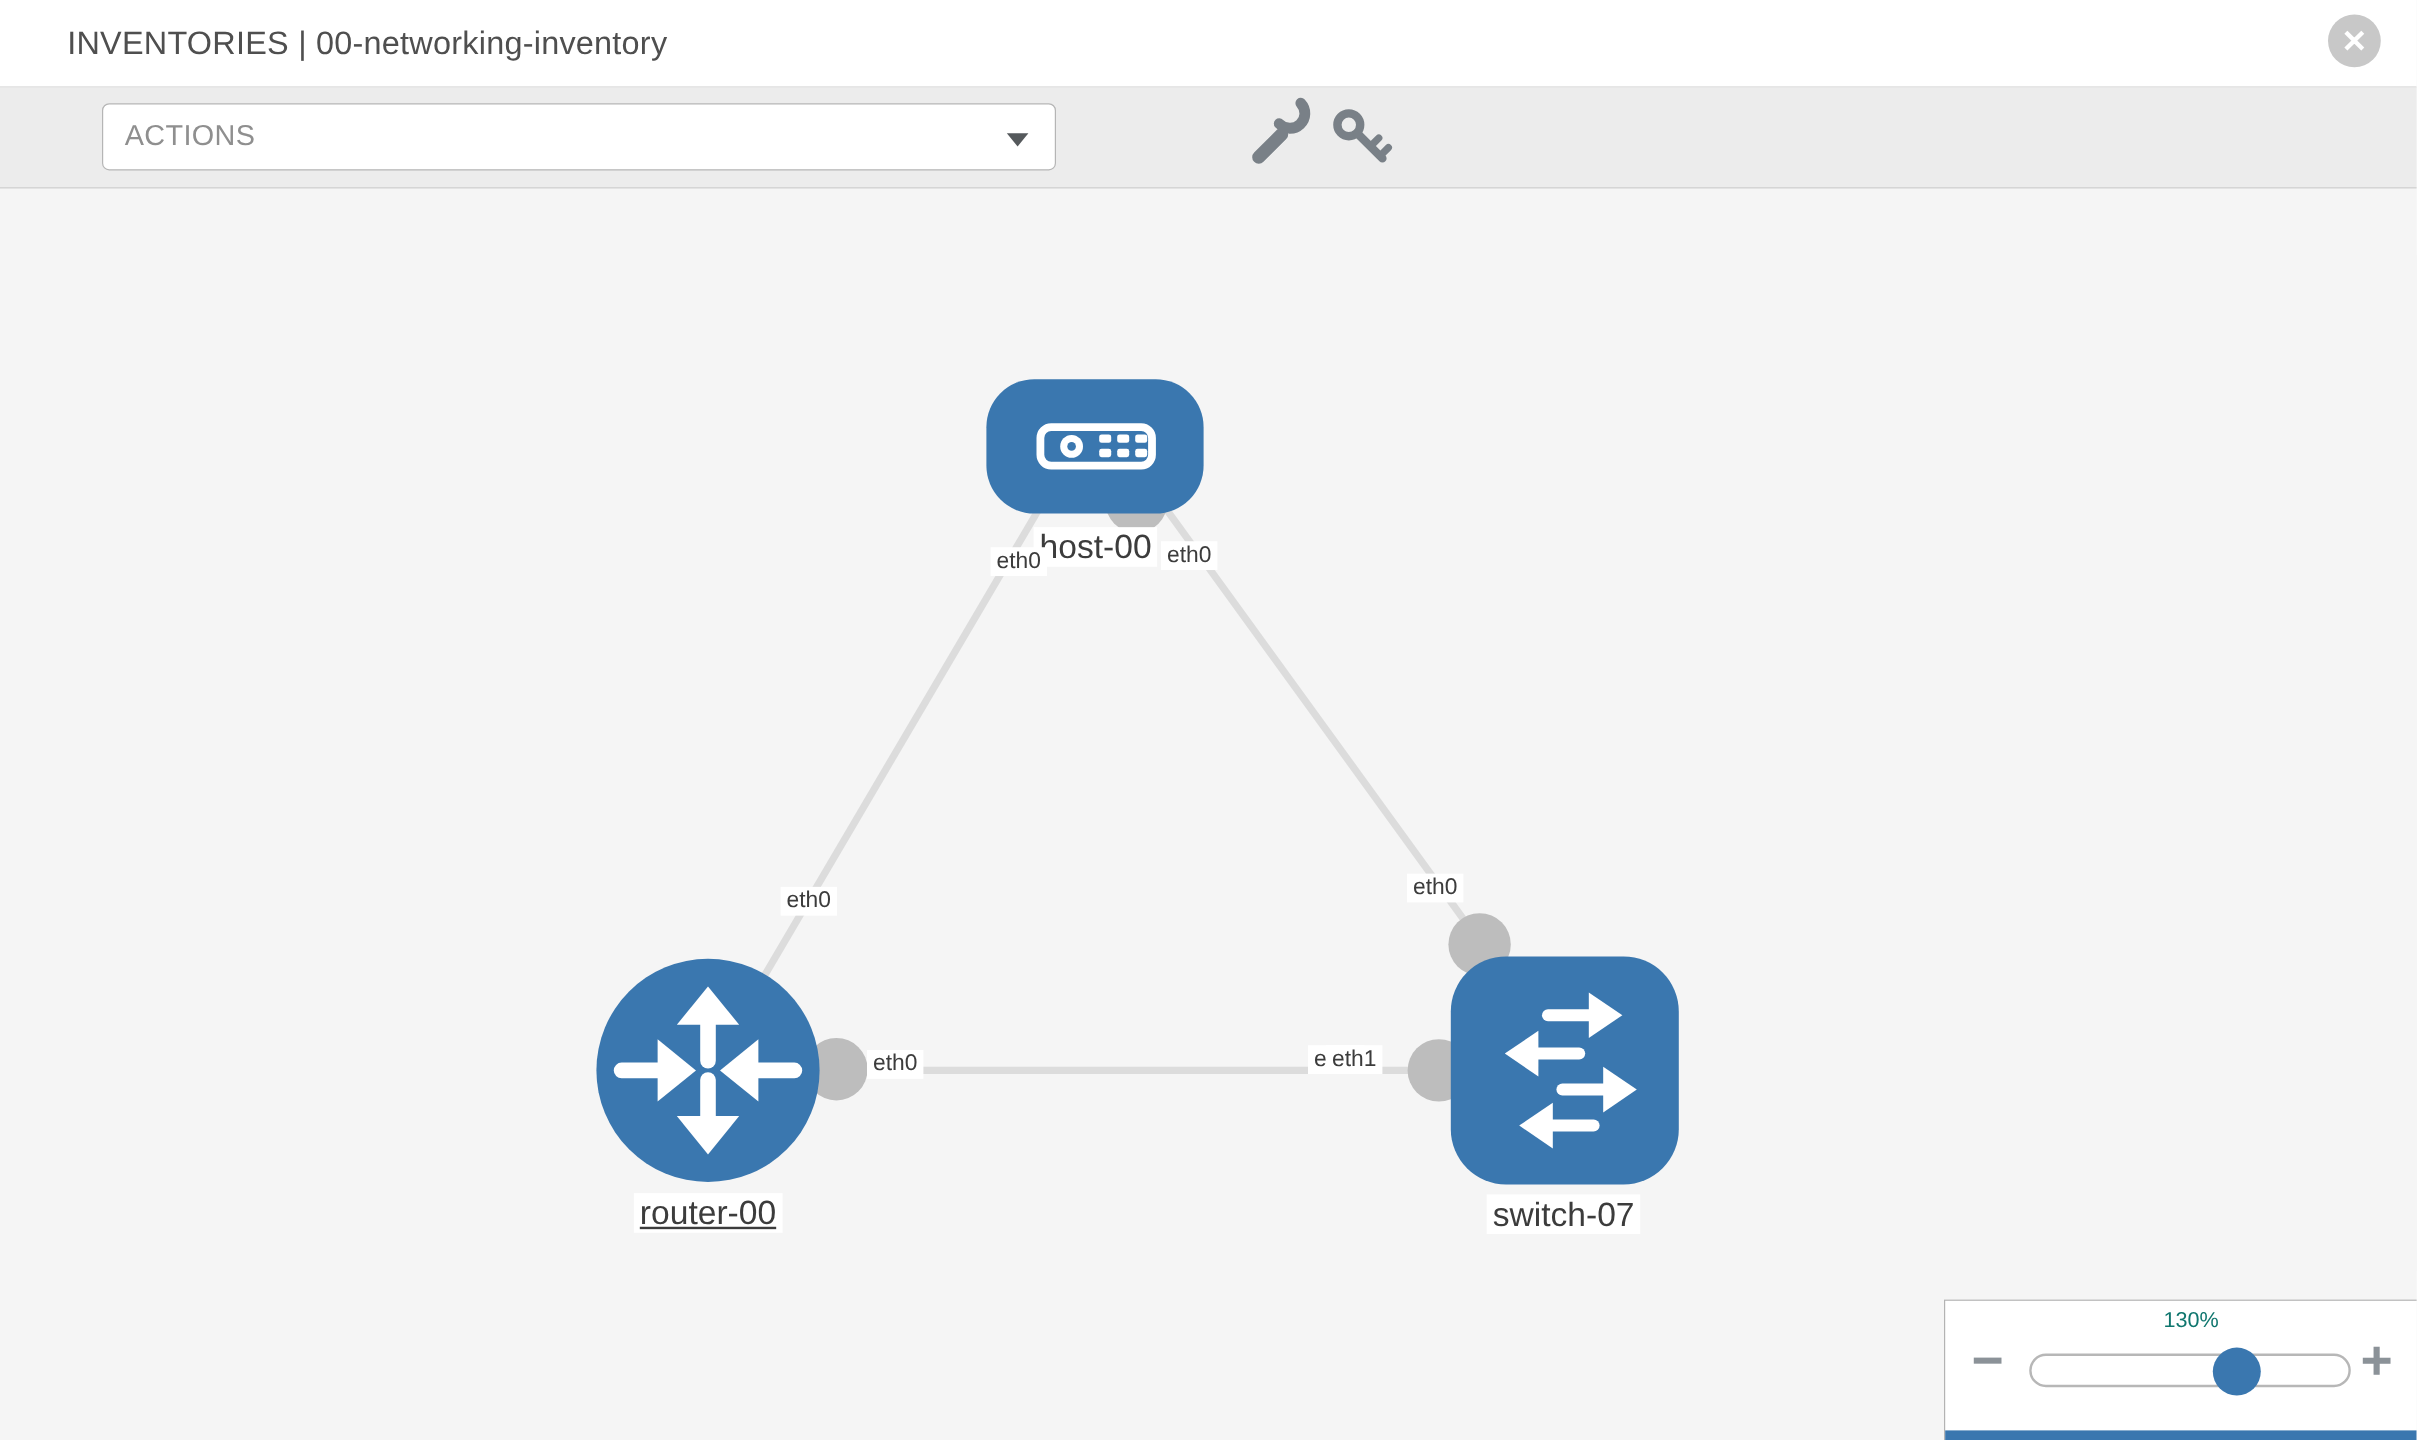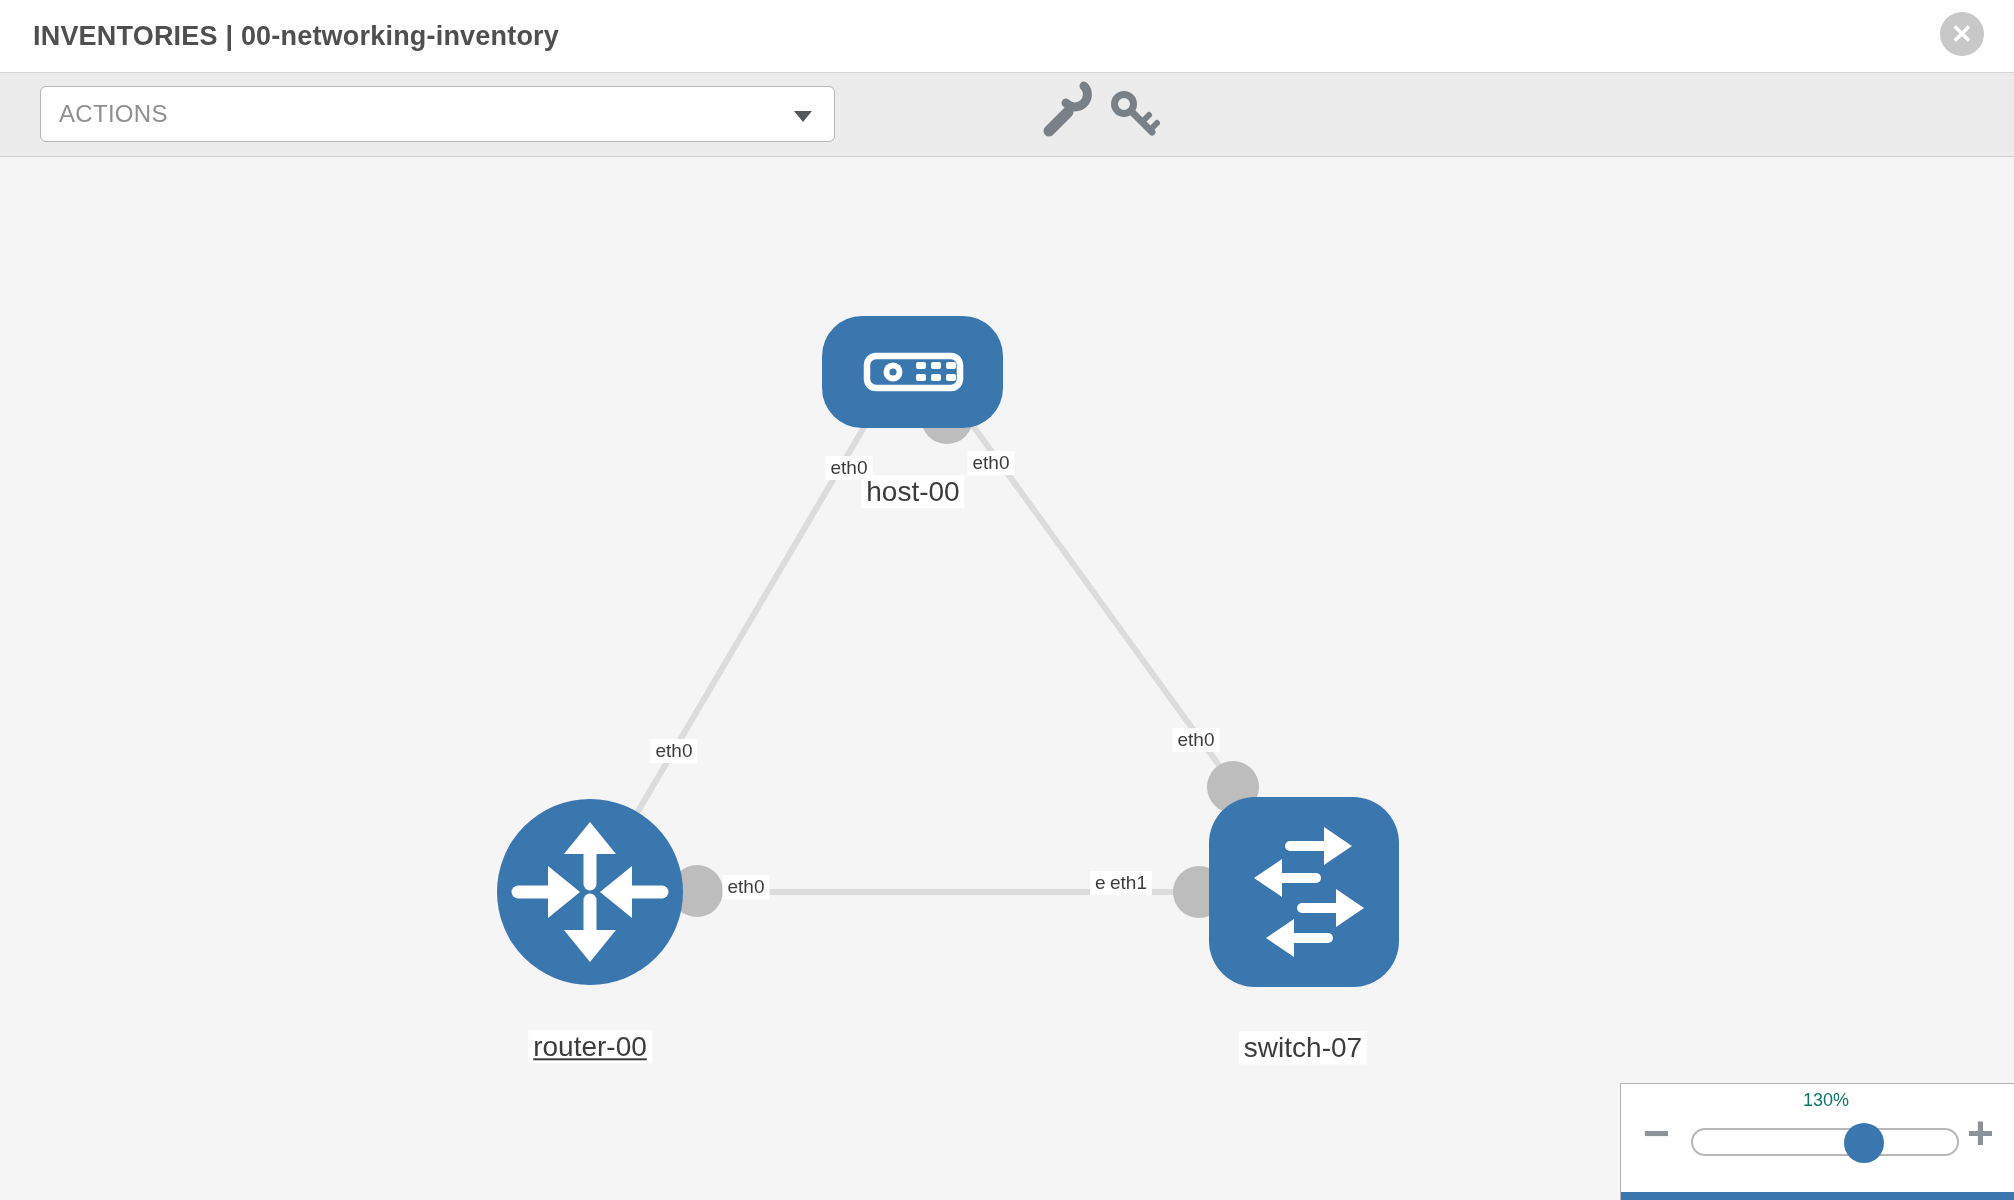--- a/index.html
+++ b/index.html
@@ -2,47 +2,47 @@
 <html><head>
 <meta charset="utf-8">
 <style>
   html,body{margin:0;padding:0;background:#fff;}
   .app{position:relative;width:2014px;height:1200px;overflow:hidden;
        font-family:"Liberation Sans",sans-serif;background:#f5f5f5;}
 
   
   .header{position:absolute;left:0;top:0;width:2014px;height:72px;background:#fff;
           border-bottom:1px solid #d6d6d6;z-index:5;}
-  .title{position:absolute;left:33px;top:0;height:72px;line-height:72px;
-         font-size:27px;font-weight:700;color:#4f4f4f;letter-spacing:.2px;}
+  .title{position:absolute;left:56px;top:0;height:72px;line-height:72px;
+         font-size:27px;font-weight:400;color:#4f4f4f;letter-spacing:.2px;}
   .close-btn{position:absolute;left:1940px;top:12px;width:44px;height:44px;border-radius:50%;
              background:#c8c8c8;color:#fff;font-size:26px;font-weight:700;text-align:center;
              line-height:44px;cursor:pointer;}
 
   
   .toolbar{position:absolute;left:0;top:73px;width:2014px;height:83px;background:#ececec;
            border-bottom:1px solid #cfcfcf;z-index:5;}
   .select-box{position:absolute;top:13px;height:56px;background:#fff;border:1px solid #b5b5b5;
-              border-radius:6px;box-sizing:border-box;}
+              border-radius:6px;box-sizing:border-box;margin-left:45px;}
   .select-box .sel-text{position:absolute;left:18px;top:0;height:54px;line-height:54px;
               font-size:24px;color:#8f8f8f;letter-spacing:.3px;}
   .caret{position:absolute;right:22px;top:24px;width:0;height:0;
          border-left:9px solid transparent;border-right:9px solid transparent;
          border-top:11px solid #55595c;}
   .actions-box{left:40px;width:795px;}
   .search-box{left:1183px;width:789px;}
   .tool-icons{position:absolute;left:1030px;top:0;width:150px;height:83px;}
 
   
   .canvas-bg{position:absolute;left:0;top:157px;width:2014px;height:1043px;background:#f5f5f5;}
   svg.topo{position:absolute;left:0;top:0;width:2014px;height:1200px;z-index:1;}
 
   .chip{position:absolute;transform:translate(-50%,-50%);background:#fff;color:#3c3c3c;
         white-space:nowrap;z-index:3;padding:2px 5px;line-height:1.05;}
-  .chip.node-name{font-size:28px;margin-top:36px;}
+  .chip.node-name{font-size:28px;}
   .chip.port{font-size:19px;text-align:right;}
   .overlap-wrap{position:absolute;left:1090px;top:871px;z-index:3;white-space:nowrap;}
   .overlap-wrap .chip{position:relative;transform:none;display:inline-block;}
   .overlap-wrap .front{margin-left:-32px;position:relative;z-index:4;}
 
   
   .zoom-panel{position:absolute;left:1620px;top:1083px;width:400px;height:120px;background:#fff;
               border:1px solid #b3b3b3;box-sizing:border-box;z-index:4;}
   .zoom-value{position:absolute;left:120px;top:6px;width:170px;text-align:center;
               font-size:18px;color:#0f766e;}

